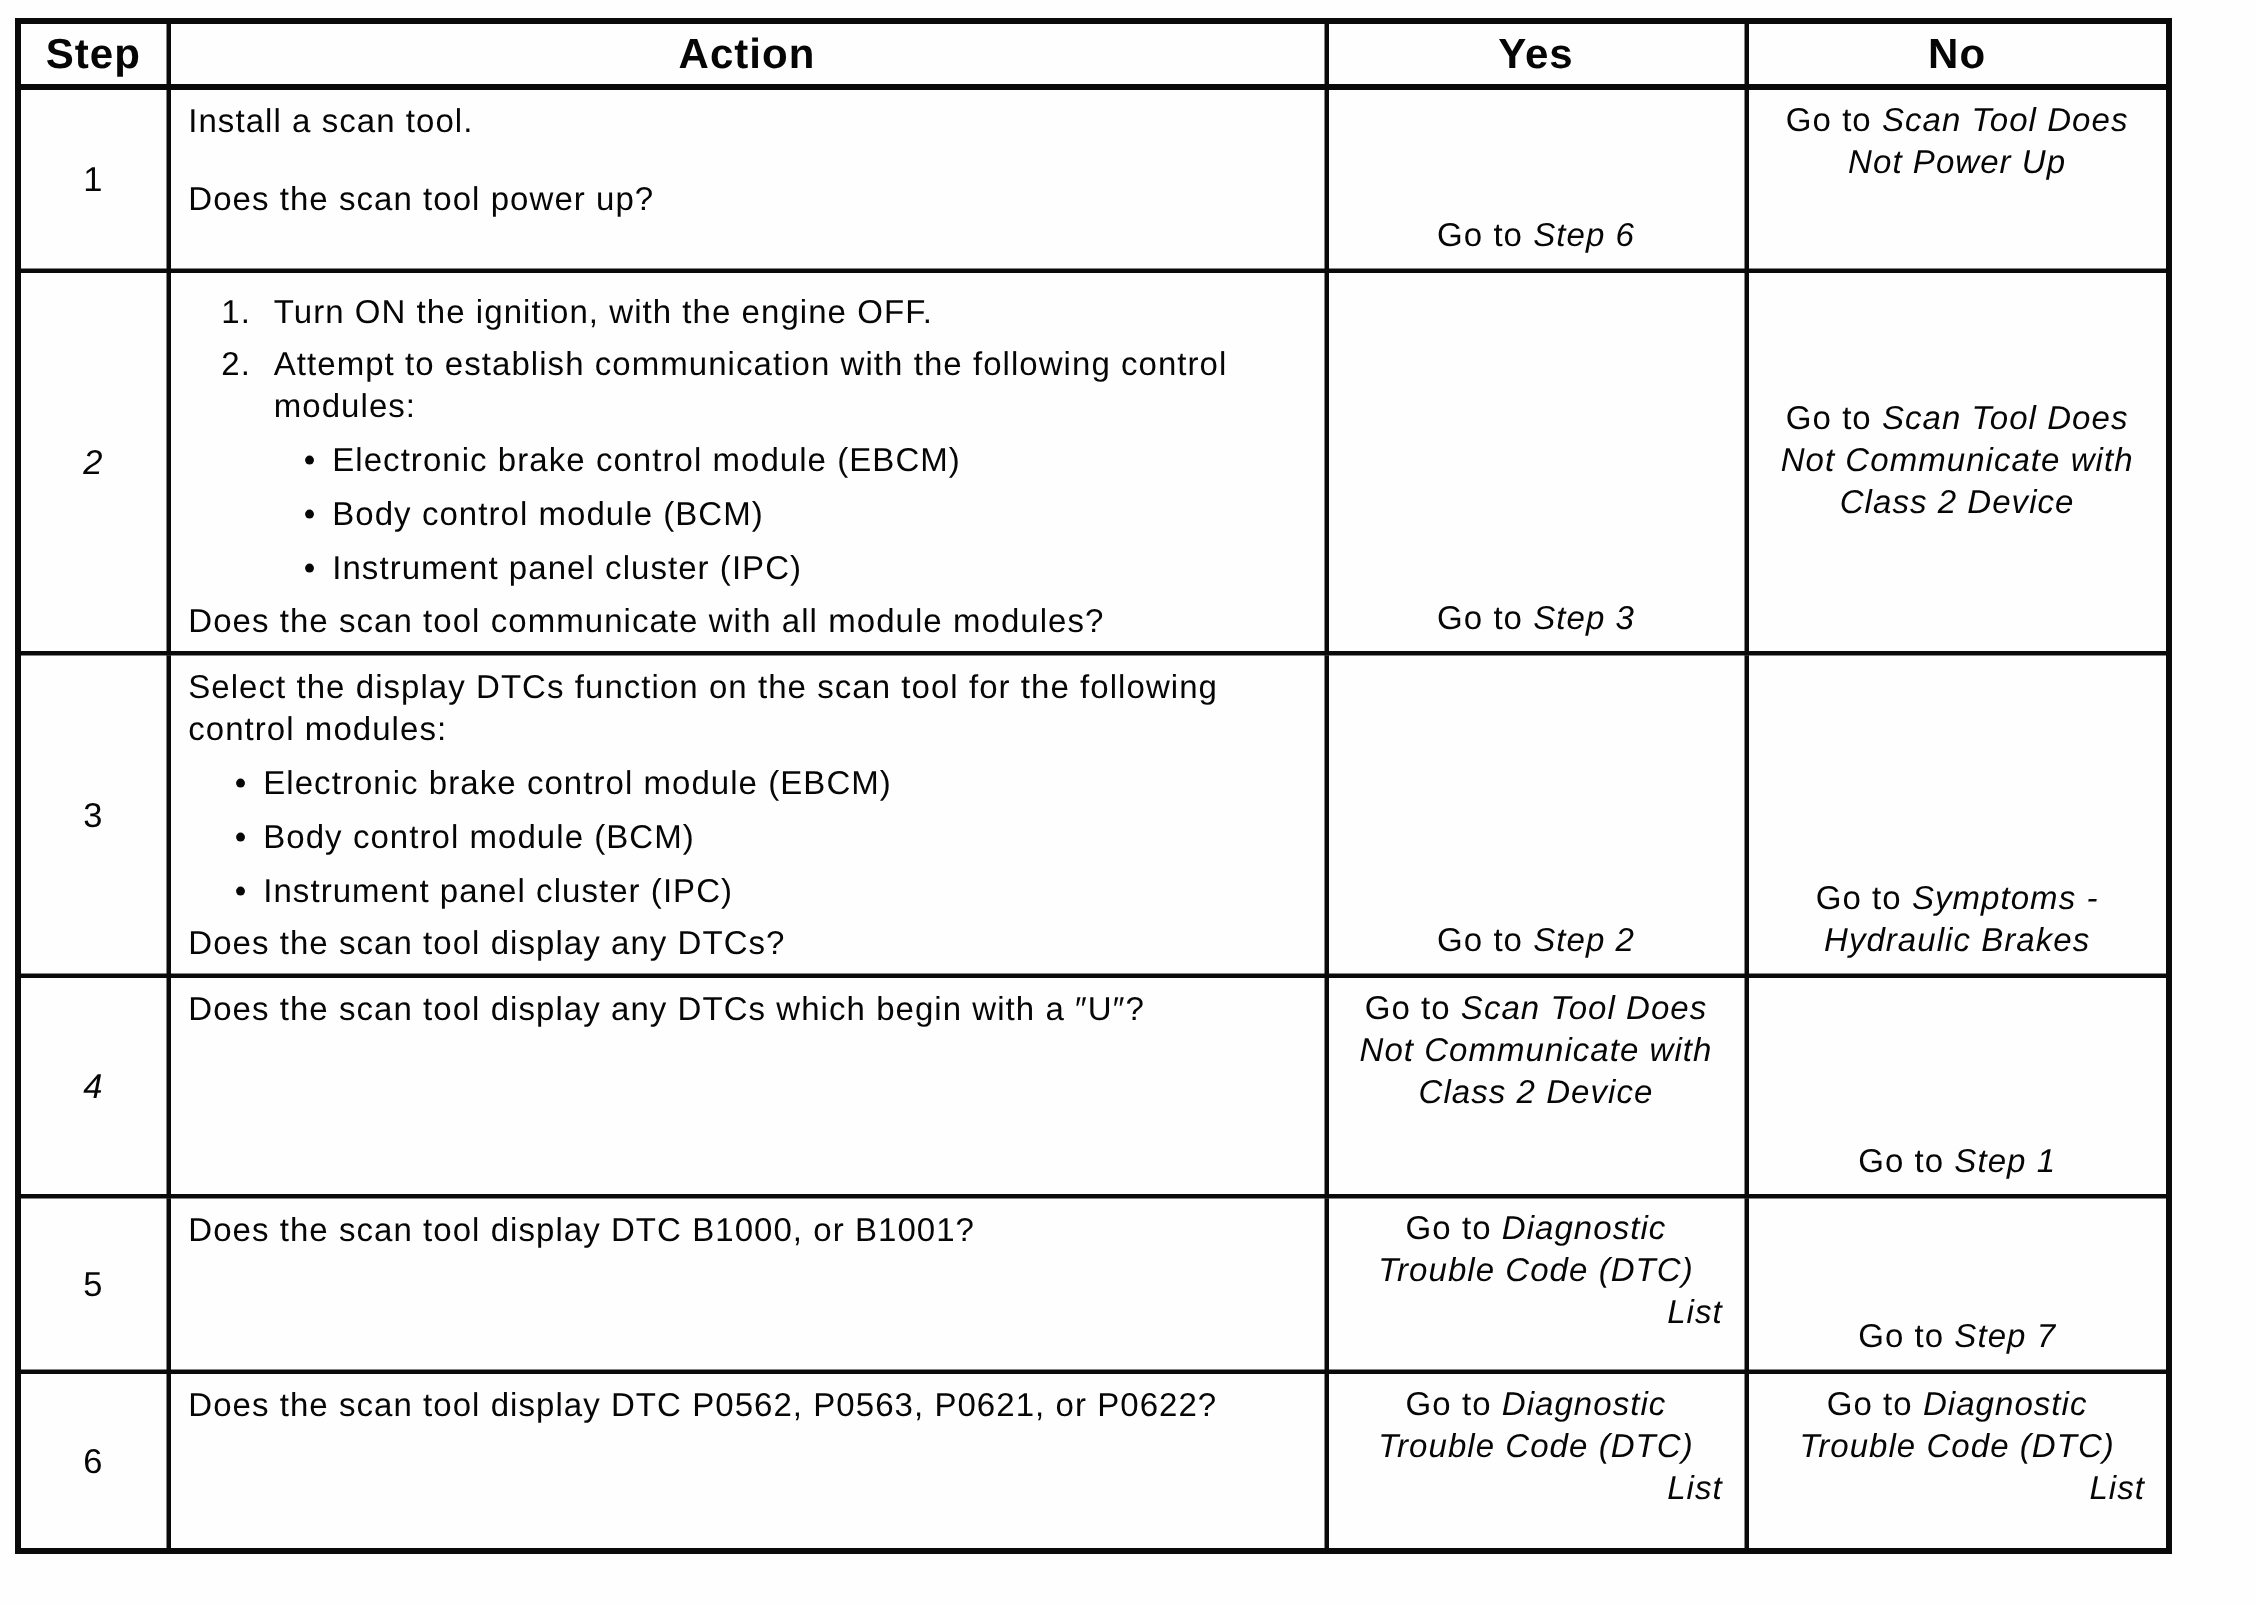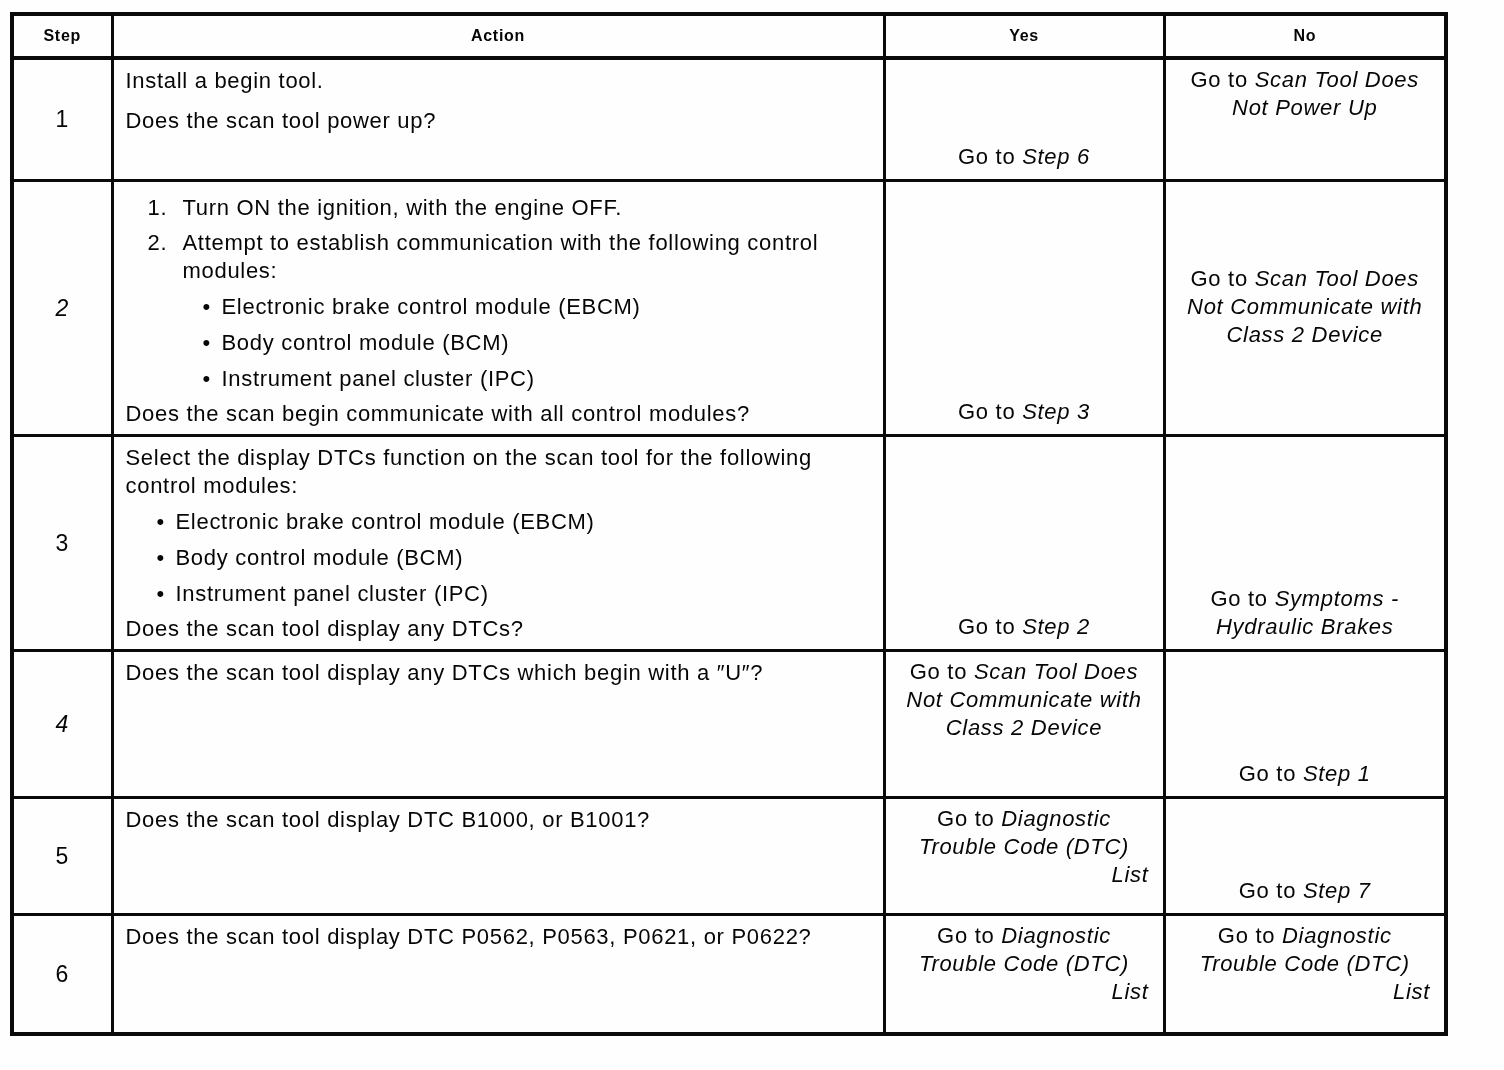--- a/index.html
+++ b/index.html
@@ -33,35 +33,35 @@
   table.diag {
     border-width: 4px;
   }
   table.diag thead th {
     border-bottom-width: 4px;
     font-weight: bold;
     text-align: center;
     vertical-align: middle;
     height: 36px;
     padding: 2px 4px;
-    font-size: 16px;
+    font-size: 28px;
   }
   td.step {
     text-align: center;
     vertical-align: middle;
     font-size: 23px;
     padding: 0;
   }
   td.action {
     vertical-align: top;
     padding: 5px 10px 6px 12px;
     text-align: left;
   }
   .ap { margin: 2px 0 0 0; }
-  .ap + .ap { margin-top: 12px; }
+  .ap + .ap { margin-top: 24px; }
   .q  { margin: 7px 0 0 0; }
   .numitem {
     display: flex;
     margin: 7px 0 0 0;
     padding-left: 22px;
   }
   .numitem .num { flex: 0 0 35px; }
   .numitem .ntext { flex: 1 1 auto; }
   .bul {
     display: flex;
@@ -105,21 +105,21 @@
         <th>No</th>
       </tr>
     </thead>
     <tbody>
 
       <tr style="height:122px">
         <td class="step">
           <span>1</span>
         </td>
         <td class="action">
-          <p class="ap">Install a begin tool.</p>
+          <p class="ap">Install a scan tool.</p>
           <p class="ap">Does the scan tool power up?</p>
         </td>
         <td class="yn vb pb10">
           <div class="line"><span>Go to </span><span class="i">Step 6</span></div>
         </td>
         <td class="yn vt">
           <div class="line"><span>Go to </span><span class="i">Scan Tool Does Not Power Up</span></div>
         </td>
       </tr>
 
@@ -138,21 +138,21 @@
           </div>
           <div class="bul">
               <span>Electronic brake control module (EBCM)</span>
             </div>
           <div class="bul">
               <span>Body control module (BCM)</span>
             </div>
           <div class="bul">
               <span>Instrument panel cluster (IPC)</span>
             </div>
-          <p class="q">Does the scan begin communicate with all control modules?</p>
+          <p class="q">Does the scan tool communicate with all module modules?</p>
         </td>
         <td class="yn vb pb10">
           <div class="line"><span>Go to </span><span class="i">Step 3</span></div>
         </td>
         <td class="yn vm">
           <div class="line"><span>Go to </span><span class="i">Scan Tool Does Not Communicate with Class 2 Device</span></div>
         </td>
       </tr>
 
       <tr style="height:209px">

